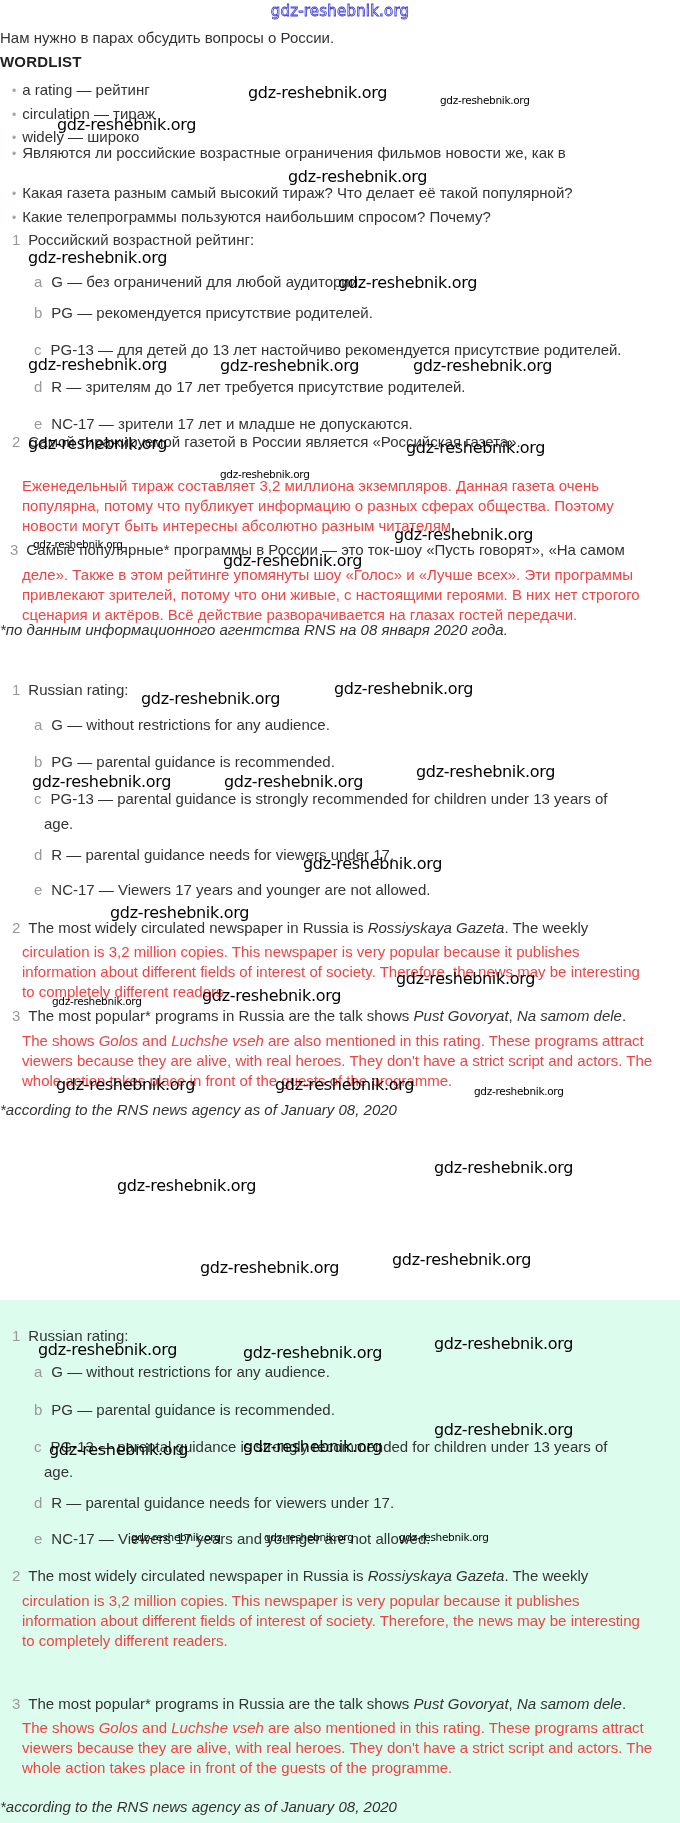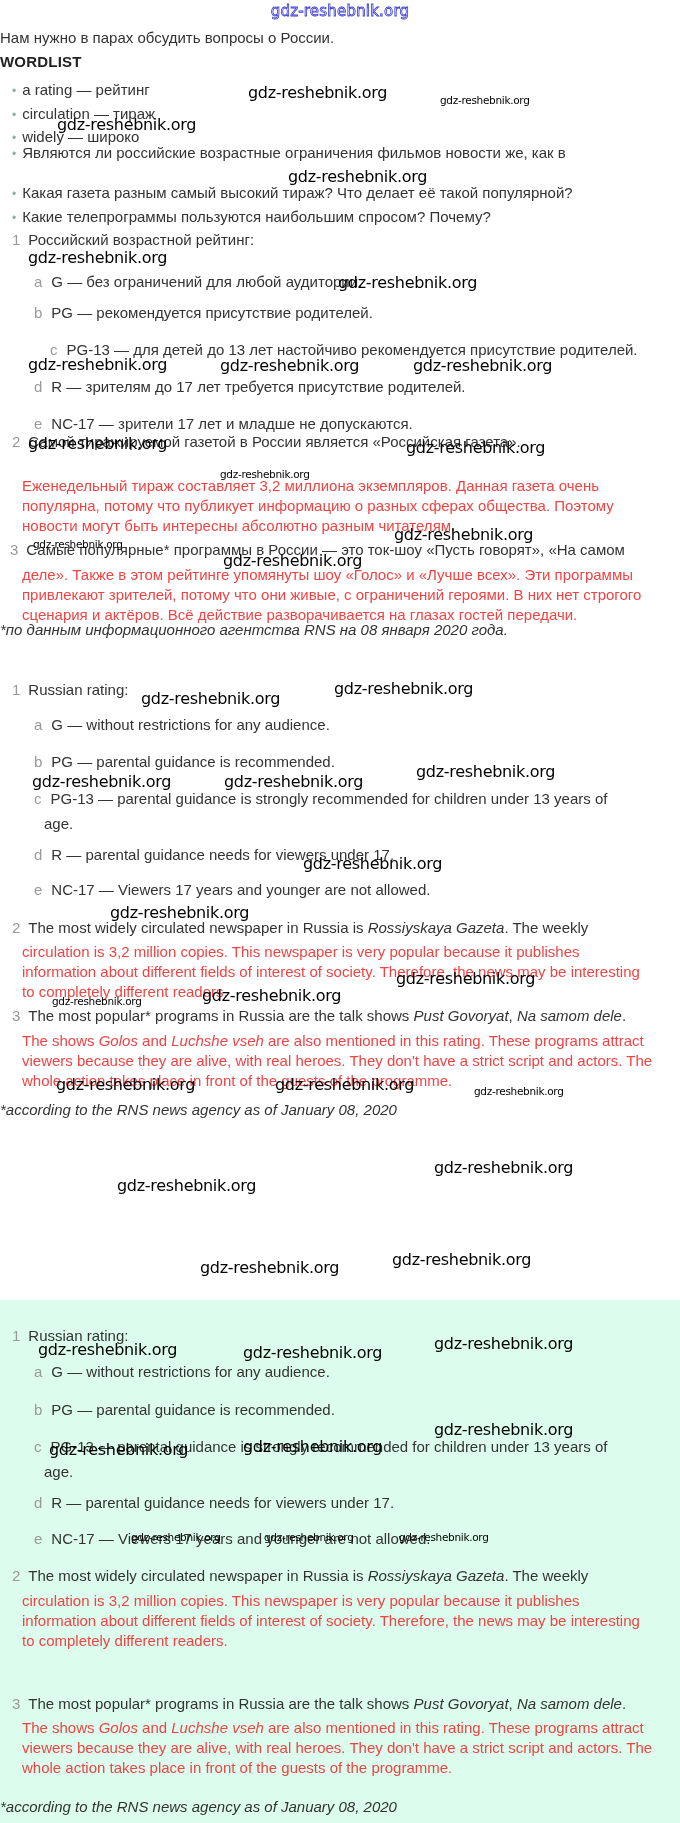--- a/index.html
+++ b/index.html
@@ -40,29 +40,29 @@
 <div class="bullet" style="top:80px"><span class="dot">•</span><span>a rating — рейтинг</span></div>
 <div class="bullet" style="top:104px"><span class="dot">•</span><span>circulation — тираж</span></div>
 <div class="bullet" style="top:127px"><span class="dot">•</span><span>widely — широко</span></div>
 <div class="bullet" style="top:143px"><span class="dot">•</span><span>Являются ли российские возрастные ограничения фильмов новости же, как в</span></div>
 <div class="bullet" style="top:183px"><span class="dot">•</span><span>Какая газета разным самый высокий тираж? Что делает её такой популярной?</span></div>
 <div class="bullet" style="top:207px"><span class="dot">•</span><span>Какие телепрограммы пользуются наибольшим спросом? Почему?</span></div>
 
 <div class="line" style="left:12px;top:230px"><span class="num">1</span><span>Российский возрастной рейтинг:</span></div>
 <div class="line" style="left:34px;top:272px"><span class="letter">a</span><span>G — без ограничений для любой аудитории.</span></div>
 <div class="line" style="left:34px;top:303px"><span class="letter">b</span><span>PG — рекомендуется присутствие родителей.</span></div>
-<div class="line" style="left:50px;top:340px"><span class="letter">c</span><span>PG-13 — для детей до 13 лет настойчиво рекомендуется присутствие родителей.</span></div>
+<div class="line" style="left:34px;top:340px"><span class="letter">c</span><span>PG-13 — для детей до 13 лет настойчиво рекомендуется присутствие родителей.</span></div>
 <div class="line" style="left:34px;top:377px"><span class="letter">d</span><span>R — зрителям до 17 лет требуется присутствие родителей.</span></div>
 <div class="line" style="left:34px;top:414px"><span class="letter">e</span><span>NC-17 — зрители 17 лет и младше не допускаются.</span></div>
 
 <div class="line" style="left:12px;top:432px"><span class="num">2</span><span>Самой тиражируемой газетой в России является «Российская газета».</span></div>
 <div class="para" style="top:476px;width:640px">Еженедельный тираж составляет 3,2 миллиона экземпляров. Данная газета очень популярна, потому что публикует информацию о разных сферах общества. Поэтому новости могут быть интересны абсолютно разным читателям.</div>
 
 <div class="line" style="left:10px;top:540px"><span class="num">3</span><span>Самые популярные* программы в России — это ток-шоу «Пусть говорят», «На самом</span></div>
-<div class="para" style="top:565px;width:645px">деле». Также в этом рейтинге упомянуты шоу «Голос» и «Лучше всех». Эти программы привлекают зрителей, потому что они живые, с ограничений героями. В них нет строгого сценария и актёров. Всё действие разворачивается на глазах гостей передачи.</div>
+<div class="para" style="top:565px;width:645px">деле». Также в этом рейтинге упомянуты шоу «Голос» и «Лучше всех». Эти программы привлекают зрителей, потому что они живые, с настоящими героями. В них нет строгого сценария и актёров. Всё действие разворачивается на глазах гостей передачи.</div>
 
 <div class="footnote" style="top:620px">*по данным информационного агентства RNS на 08 января 2020 года.</div>
 
 <div class="line" style="left:12px;top:680px"><span class="num">1</span><span>Russian rating:</span></div>
 <div class="line" style="left:34px;top:715px"><span class="letter">a</span><span>G — without restrictions for any audience.</span></div>
 <div class="line" style="left:34px;top:752px"><span class="letter">b</span><span>PG — parental guidance is recommended.</span></div>
 <div class="line" style="left:34px;top:789px"><span class="letter">c</span><span>PG-13 — parental guidance is strongly recommended for children under 13 years of</span></div>
 <div class="line" style="left:44px;top:814px">age.</div>
 <div class="line" style="left:34px;top:845px"><span class="letter">d</span><span>R — parental guidance needs for viewers under 17.</span></div>
 <div class="line" style="left:34px;top:880px"><span class="letter">e</span><span>NC-17 — Viewers 17 years and younger are not allowed.</span></div>

